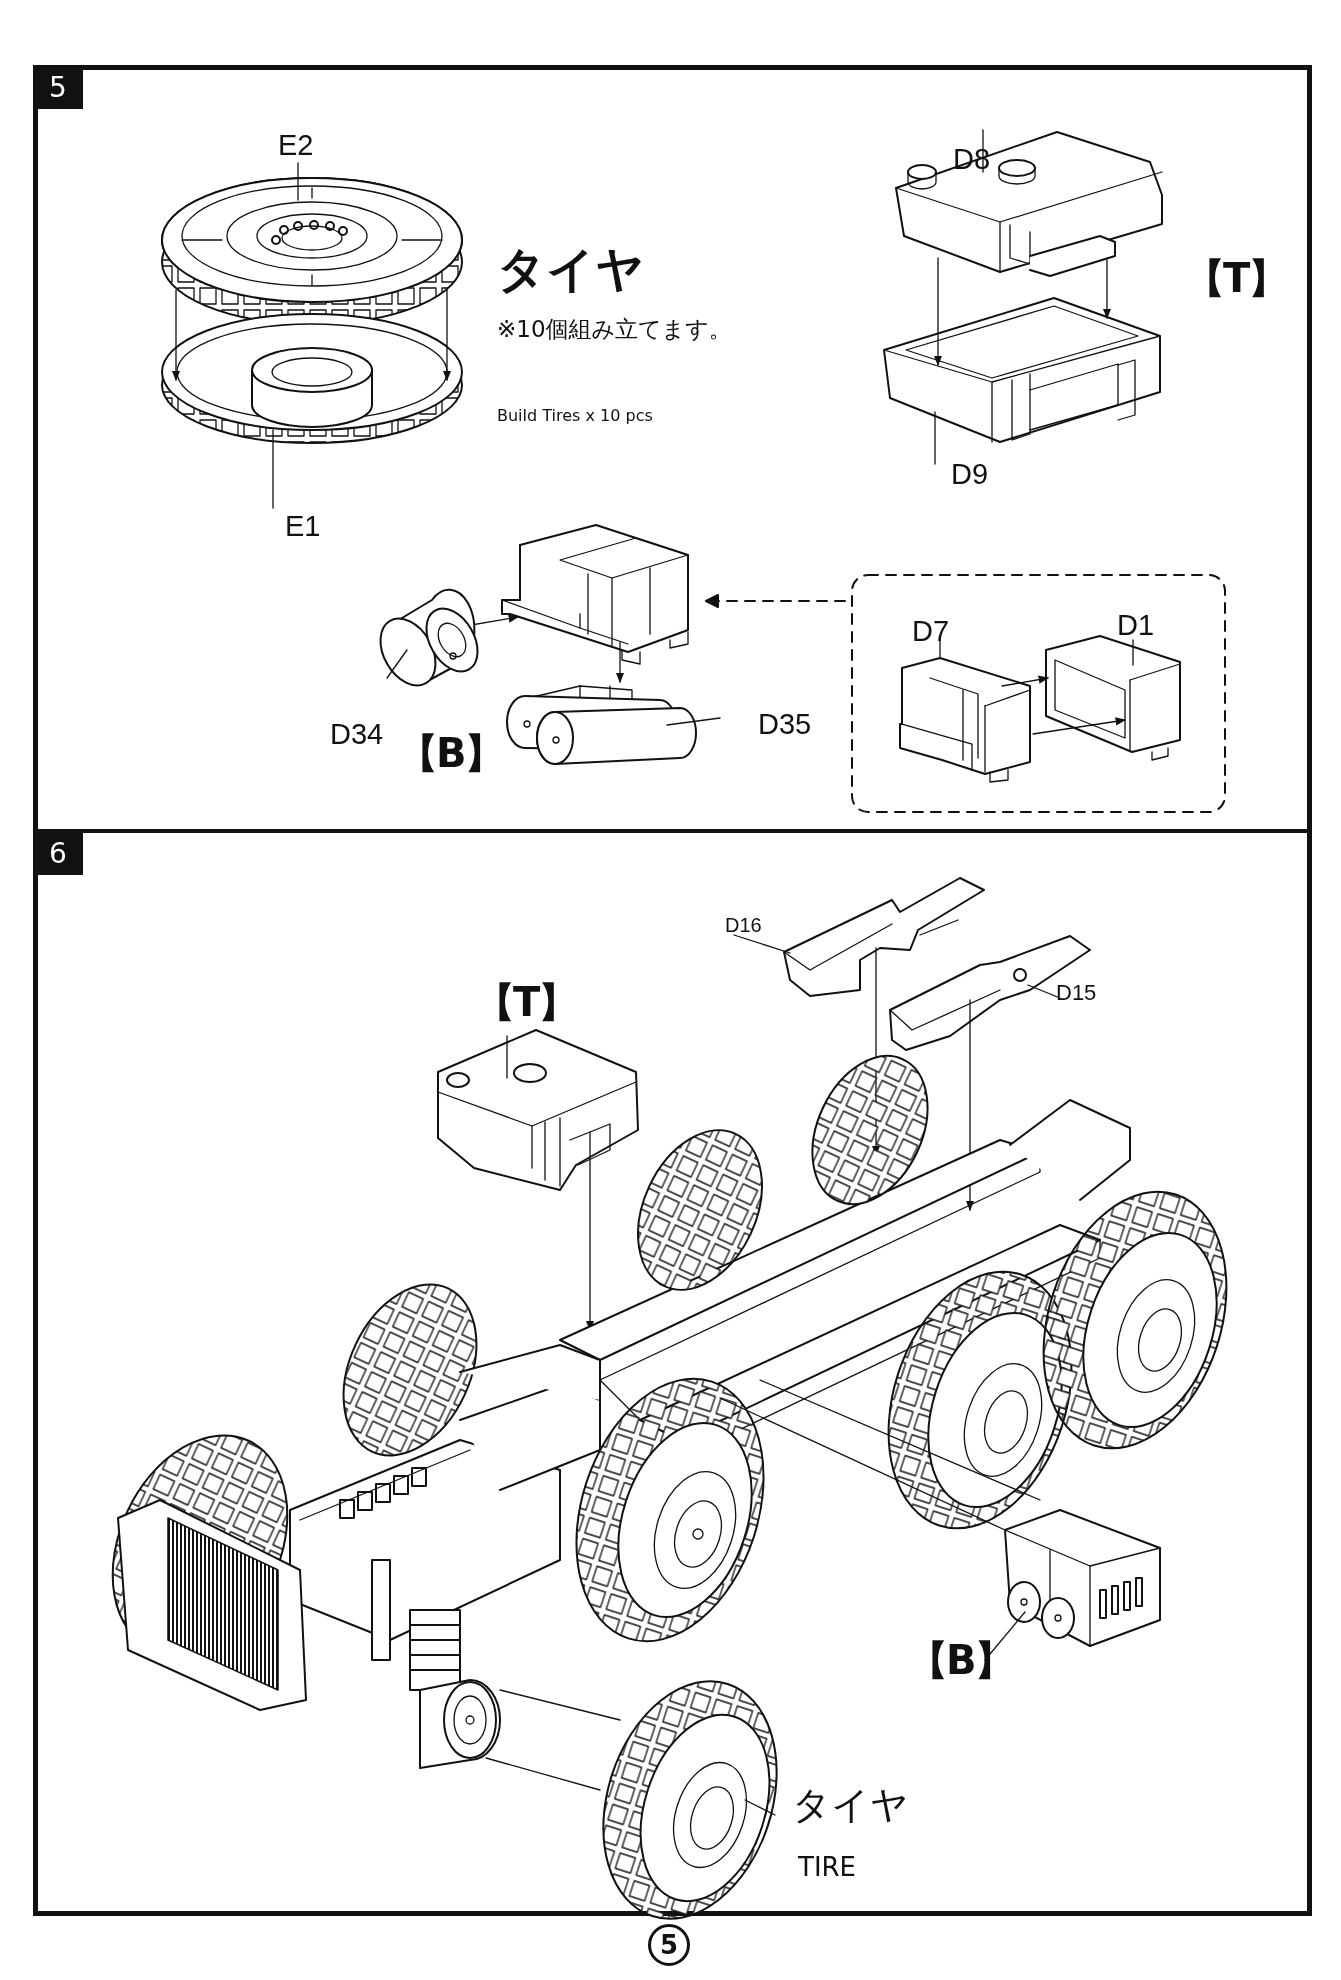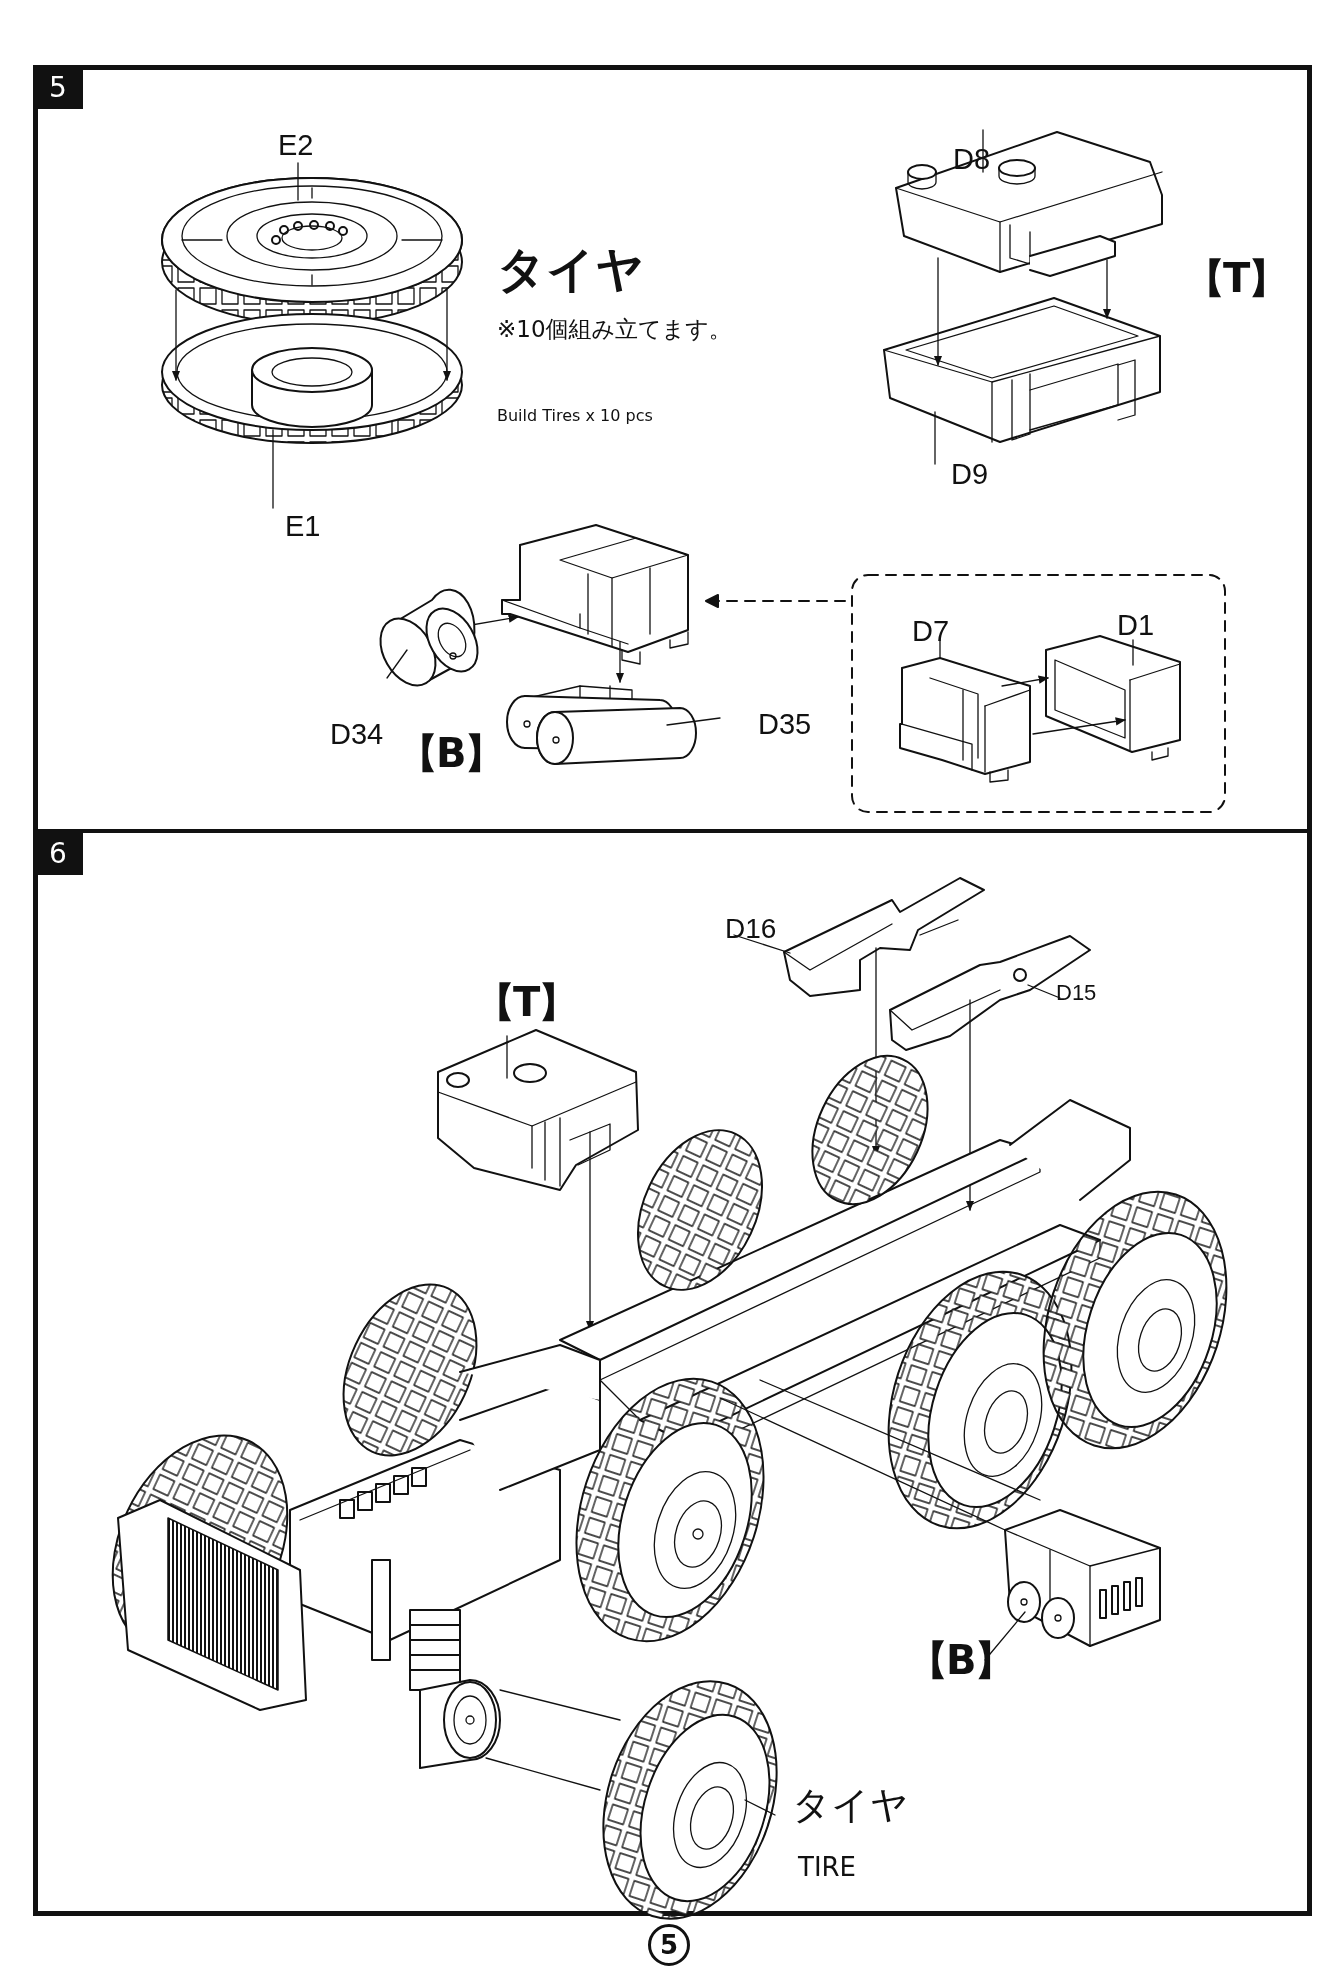--- a/index.html
+++ b/index.html
@@ -313,19 +313,19 @@
 <div class="bracket" style="left:1185px;top:258px;">【T】</div>
 
 <div class="lbl" style="left:330px;top:675px;margin-top:45px;">D34</div>
 <div class="lbl" style="left:726px;top:710px;margin-left:32px;">D35</div>
 <div class="bracket" style="left:398px;top:733px;">【B】</div>
 
 <div class="lbl" style="left:912px;top:617px;">D7</div>
 <div class="lbl" style="left:1117px;top:611px;">D1</div>
 
 <div class="bracket" style="left:475px;top:982px;">【T】</div>
-<div class="lbl" style="left:725px;top:915px;font-size:28px;">D16</div>
+<div class="lbl" style="left:725px;top:915px;font-size:20px;">D16</div>
 <div class="lbl" style="left:1056px;top:982px;font-size:22px;">D15</div>
 <div class="bracket" style="left:908px;top:1640px;">【B】</div>
 <div class="tire-jp" style="left:792px;top:1786px;">タイヤ</div>
 <div class="tire-en" style="left:798px;top:1838px;">TIRE</div>
 
 <div class="pagenum">5</div>
 
 </body></html>

